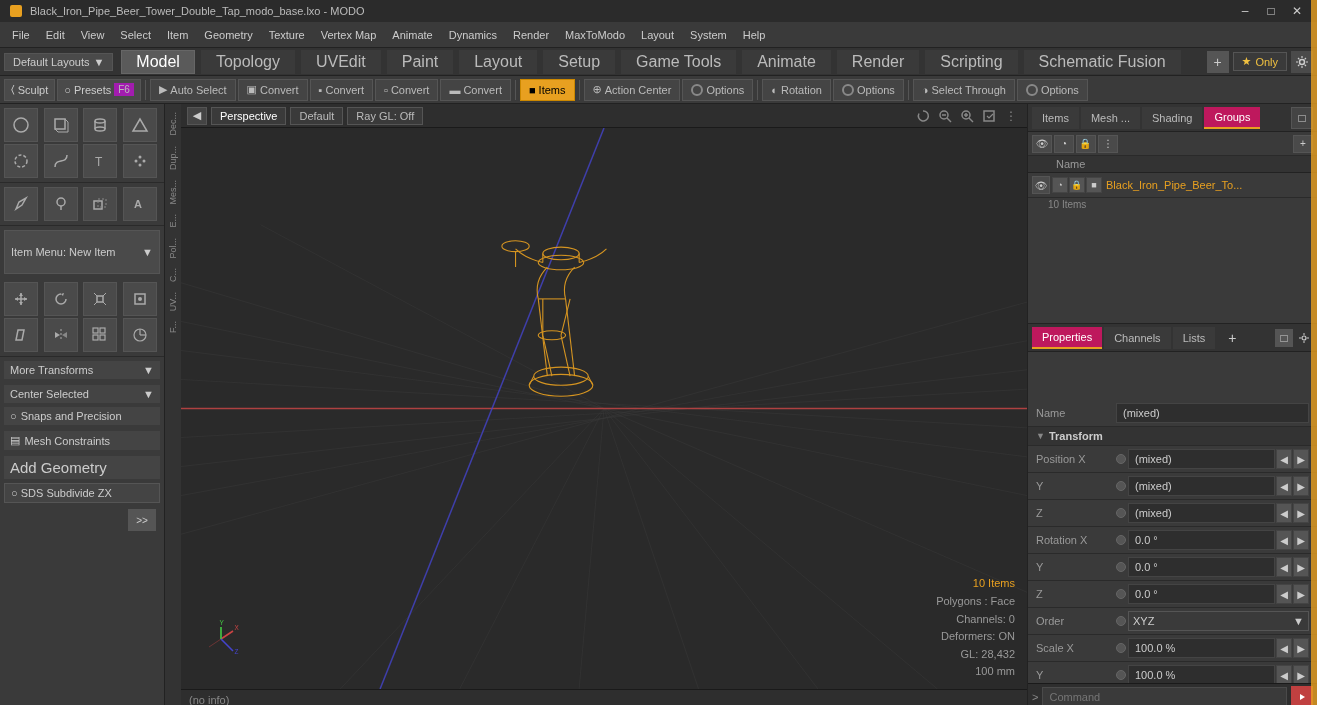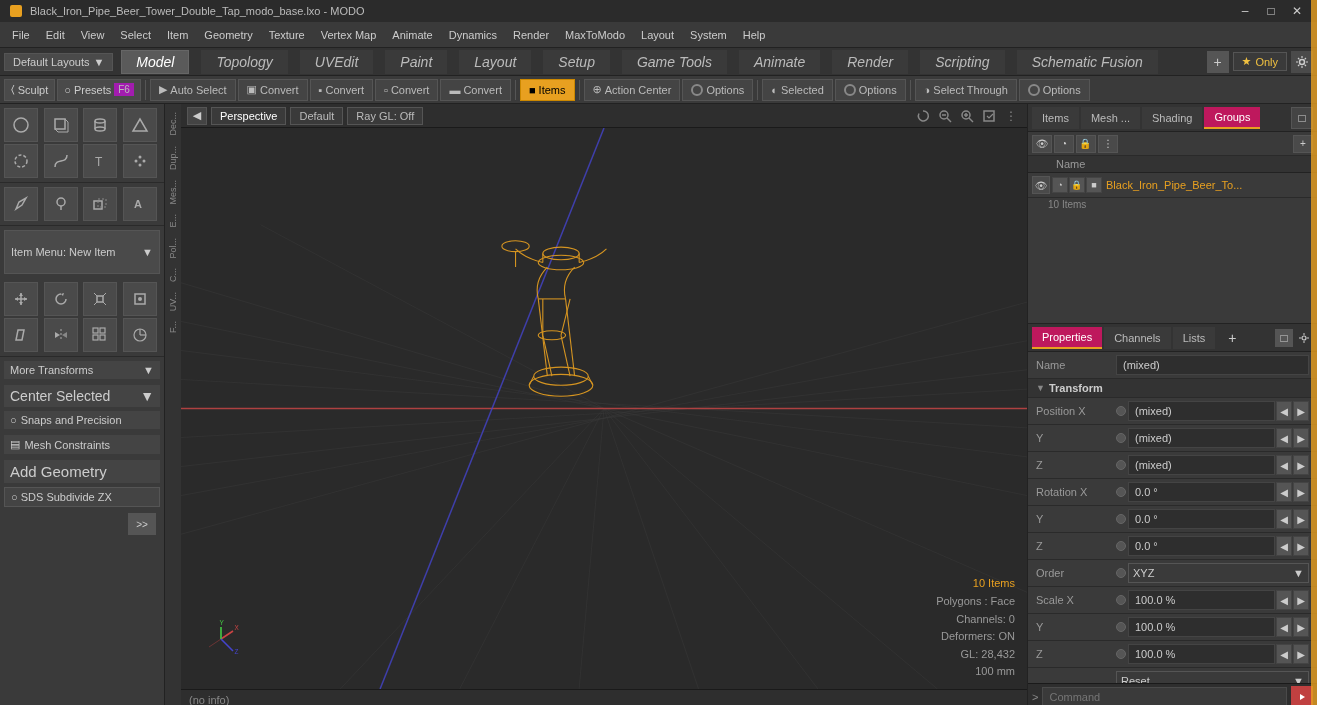--- a/index.html
+++ b/index.html
@@ -12,21 +12,21 @@
     #titlebar-controls { display: flex; gap: 2px; }
     #titlebar-controls span { width: 24px; height: 18px; display: flex; align-items: center; justify-content: center; cursor: pointer; font-size: 12px; color: #ccc; }
 
     
     #menubar { height: 26px; background: #3a3a3a; display: flex; align-items: center; padding: 0 4px; border-bottom: 1px solid #222; }
     .menu-item { padding: 2px 8px; cursor: pointer; font-size: 11px; color: #ccc; white-space: nowrap; }
 
     
     #tabbar { height: 28px; background: #333; display: flex; align-items: center; padding: 0 4px; border-bottom: 1px solid #222; }
     #default-layouts { background: #4a4a4a; border: 1px solid #555; padding: 2px 8px; margin-right: 8px; font-size: 11px; color: #ccc; display: flex; align-items: center; gap: 4px; cursor: pointer; }
-    .tab { padding: 4px 14px; font-size: 14px; color: #bbb; cursor: pointer; background: #3a3a3a; border: 1px solid transparent; margin-right: 12px; height: 24px; display: flex; align-items: center; font-style: italic; }
+    .tab { padding: 4px 14px; font-size: 16px; color: #bbb; cursor: pointer; background: #3a3a3a; border: 1px solid transparent; margin-right: 6px; height: 24px; display: flex; align-items: center; }
     .tab.active { background: #5a5a5a; border-color: #666; color: #fff; }
     #tabbar-right { margin-left: auto; display: flex; align-items: center; gap: 4px; }
     .plus-btn { width: 22px; height: 22px; background: #555; display: flex; align-items: center; justify-content: center; cursor: pointer; font-size: 14px; color: #ccc; }
     .only-btn { background: #3a3a3a; border: 1px solid #555; padding: 2px 8px; font-size: 11px; color: #f0c040; display: flex; align-items: center; gap: 4px; cursor: pointer; }
     .gear-btn { width: 22px; height: 22px; background: #4a4a4a; display: flex; align-items: center; justify-content: center; cursor: pointer; }
 
     
     #toolbar { height: 28px; background: #3a3a3a; display: flex; align-items: center; padding: 0 4px; gap: 2px; border-bottom: 1px solid #222; }
     .toolbar-item { padding: 3px 8px; font-size: 11px; color: #bbb; cursor: pointer; display: flex; align-items: center; gap: 3px; background: #444; border: 1px solid #555; height: 22px; }
     .toolbar-item.active { background: #e8a020; color: #000; border-color: #cc8800; }
@@ -45,21 +45,21 @@
     .icon-grid { display: grid; grid-template-columns: repeat(4, 1fr); gap: 2px; padding: 4px; border-bottom: 1px solid #2a2a2a; }
     .icon-btn { width: 34px; height: 34px; background: #4a4a4a; border: 1px solid #555; display: flex; align-items: center; justify-content: center; cursor: pointer; color: #bbb; font-size: 16px; }
 
     .icon-grid2 { display: grid; grid-template-columns: repeat(4, 1fr); gap: 2px; padding: 4px; border-bottom: 1px solid #2a2a2a; }
 
     .item-menu { background: #4a4a4a; border: 1px solid #555; margin: 4px; padding: 15px 6px; font-size: 11px; color: #ccc; cursor: pointer; display: flex; align-items: center; justify-content: space-between; }
 
     .icon-grid3 { display: grid; grid-template-columns: repeat(4, 1fr); gap: 2px; padding: 4px; border-bottom: 1px solid #2a2a2a; }
 
     .more-transforms { background: #444; margin: 4px; padding: 3px 6px; font-size: 11px; color: #ccc; cursor: pointer; display: flex; align-items: center; justify-content: space-between; }
-    .center-selected { background: #444; margin: 2px 4px; padding: 3px 6px; font-size: 14px; color: #ccc; cursor: pointer; display: flex; align-items: center; justify-content: space-between; }
+    .center-selected { background: #444; margin: 2px 4px; padding: 3px 6px; font-size: 11px; color: #ccc; cursor: pointer; display: flex; align-items: center; justify-content: space-between; }
 
     .sidebar-section { margin: 2px 4px; }
     .sidebar-section-btn { background: #444; padding: 3px 6px; font-size: 11px; color: #ccc; cursor: pointer; display: flex; align-items: center; gap: 4px; width: 100%; margin-bottom: 2px; }
 
     .bottom-btn { background: #444; border: 1px solid #555; margin: 2px 4px; padding: 3px 6px; font-size: 11px; color: #ccc; cursor: pointer; }
     .expand-all { background: #555; width: 28px; height: 22px; margin: 2px 4px; display: flex; align-items: center; justify-content: center; cursor: pointer; font-size: 10px; align-self: flex-end; }
     .strip-label { writing-mode: vertical-rl; transform: rotate(180deg); font-size: 9px; color: #888; padding: 4px 2px; white-space: nowrap; cursor: pointer; }
 
     
     #viewport-area { flex: 1; display: flex; flex-direction: column; }
@@ -97,21 +97,21 @@
     .row-icon { width: 20px; height: 18px; background: #4a4a4a; border: 1px solid #555; display: flex; align-items: center; justify-content: center; cursor: pointer; font-size: 10px; color: #ccc; }
 
     #group-item { display: flex; align-items: center; padding: 3px 4px; background: #3a3a3a; border-bottom: 1px solid #2a2a2a; cursor: pointer; }
     .gi-eye { width: 18px; height: 18px; background: #4a4a4a; border: 1px solid #555; display: flex; align-items: center; justify-content: center; cursor: pointer; font-size: 10px; margin-right: 2px; }
     .gi-icons { display: flex; gap: 1px; }
     .gi-sm { width: 16px; height: 16px; background: #555; border: 1px solid #444; display: flex; align-items: center; justify-content: center; font-size: 9px; cursor: pointer; }
     .gi-name { flex: 1; font-size: 11px; color: #e8a020; padding-left: 4px; overflow: hidden; text-overflow: ellipsis; white-space: nowrap; }
     .gi-sub { font-size: 10px; color: #888; padding-left: 20px; padding-top: 1px; }
 
     
-    #panel-bottom { flex: 1; display: flex; flex-direction: column; overflow: hidden; }
+    #panel-bottom { flex: 1; display: flex; flex-direction: column; overflow: hidden; gap: 48px; }
     #panel-bottom-toolbar { height: 28px; background: #333; display: flex; align-items: center; padding: 0 4px; gap: 2px; border-bottom: 1px solid #222; }
     .prop-expand { width: 18px; height: 18px; background: #555; display: flex; align-items: center; justify-content: center; cursor: pointer; font-size: 12px; margin-left: auto; }
     .prop-gear { width: 18px; height: 18px; display: flex; align-items: center; justify-content: center; cursor: pointer; font-size: 12px; }
 
     #prop-content { flex: 1; overflow-y: auto; padding: 0; }
     .prop-row { display: flex; align-items: center; padding: 3px 8px; border-bottom: 1px solid #2a2a2a; min-height: 22px; }
     .prop-label { width: 80px; font-size: 11px; color: #999; flex-shrink: 0; }
     .prop-value { flex: 1; background: #2e2e2e; border: 1px solid #444; padding: 2px 6px; font-size: 11px; color: #ccc; height: 20px; display: flex; align-items: center; cursor: text; position: relative; }
     .prop-value-btn { width: 16px; height: 20px; background: #555; border: 1px solid #444; display: flex; align-items: center; justify-content: center; cursor: pointer; font-size: 10px; margin-left: 1px; }
     .prop-section { background: #333; padding: 3px 8px; font-size: 11px; color: #ccc; font-weight: bold; cursor: pointer; display: flex; align-items: center; gap: 4px; border-bottom: 1px solid #2a2a2a; }
@@ -244,21 +244,21 @@
     <span>⊕</span>
     <span>Action Center</span>
   </div>
   <div class="toolbar-item">
     <span class="toolbar-radio"></span>
     <span>Options</span>
   </div>
   <div class="toolbar-sep"></div>
   <div class="toolbar-item">
     <span>◐</span>
-    <span>Selected</span>
+    <span>Rotation</span>
   </div>
   <div class="toolbar-item">
     <span class="toolbar-radio"></span>
     <span>Options</span>
   </div>
   <div class="toolbar-sep"></div>
   <div class="toolbar-item">
     <span>◑</span>
     <span>Select Through</span>
   </div>

